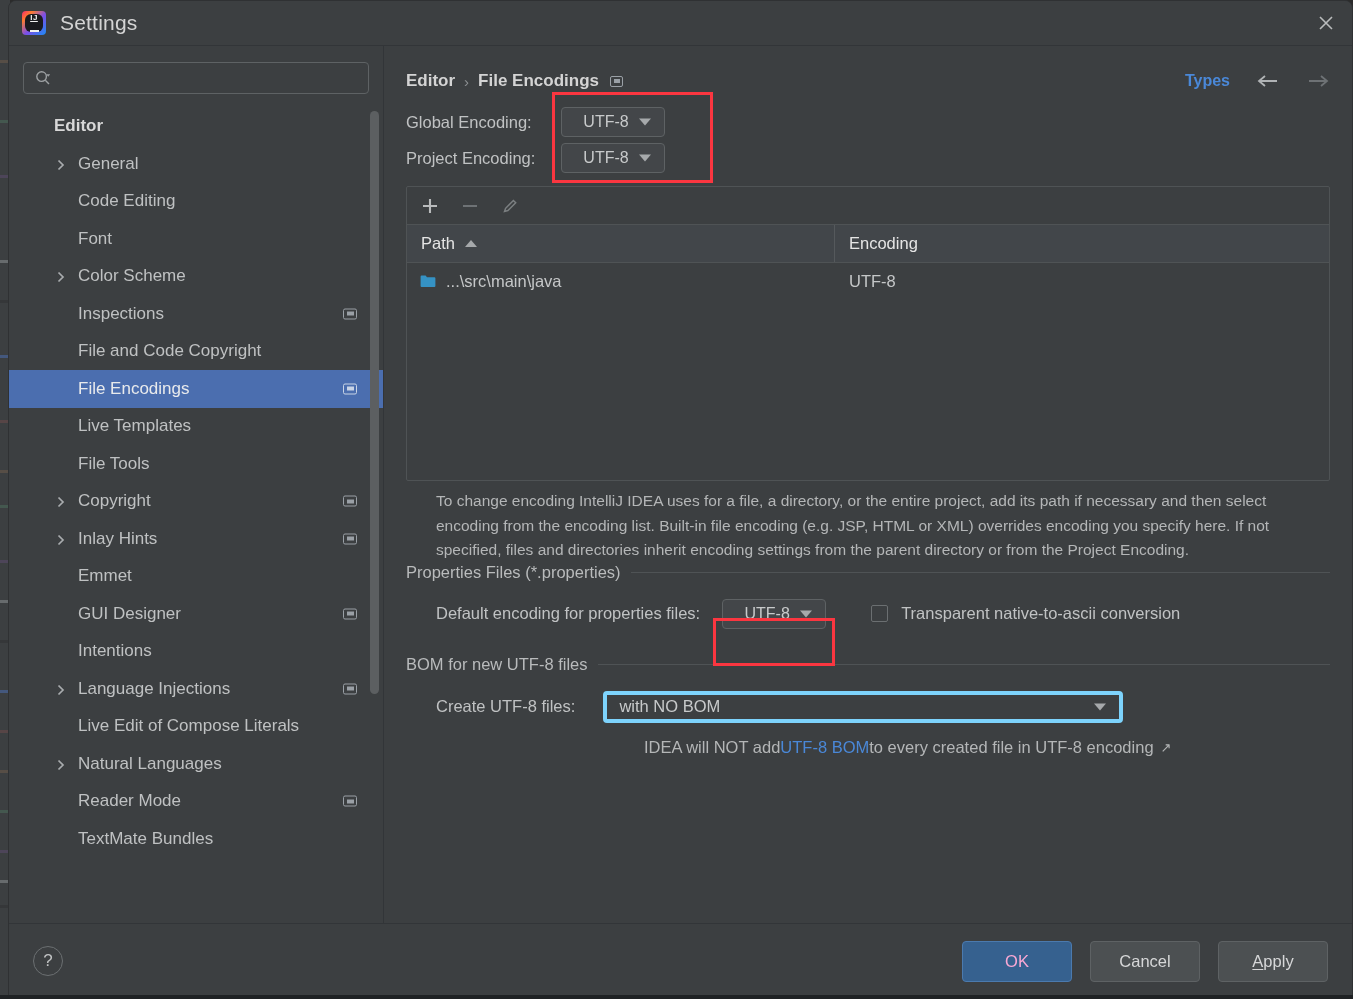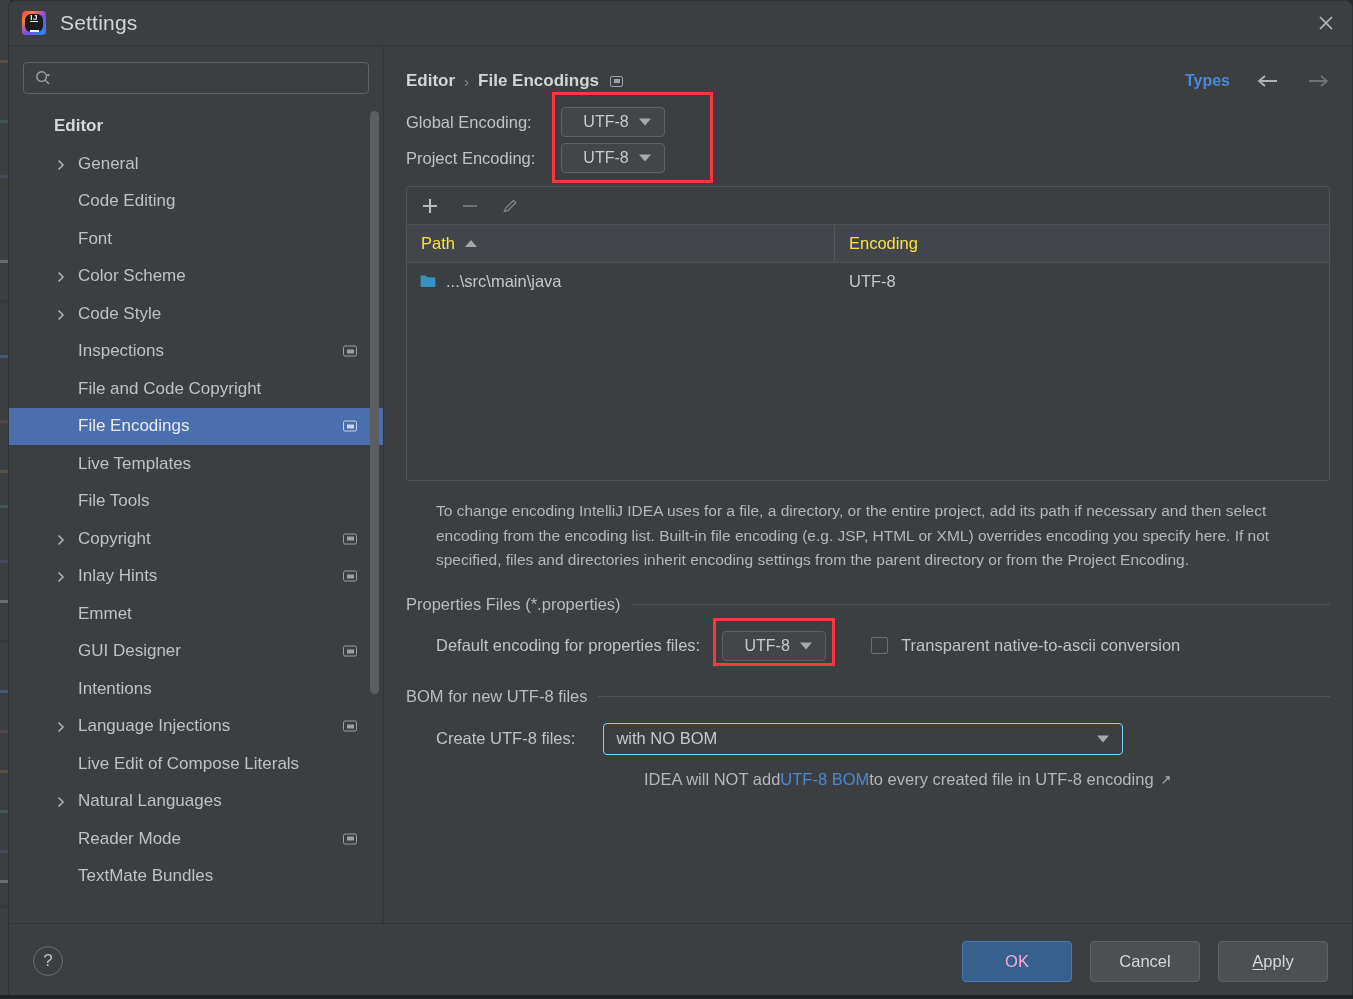--- a/index.html
+++ b/index.html
@@ -220,68 +220,68 @@
   }
   .tb-btn { cursor: pointer; display: flex; align-items: center; }
   #table-head {
     height: 38px; flex: none;
     display: flex; align-items: stretch;
     background: #42464a;
     border-bottom: 1px solid #4f5355;
   }
   #table-head .th {
     display: flex; align-items: center;
-    color: #fde047; font-size: 16.5px;
+    color: #e5e5e5; font-size: 16.5px;
     padding-left: 14px; cursor: pointer;
   }
   #th-path { width: 428px; flex: none; border-right: 1px solid #55595c; }
   #th-enc { flex: 1; }
   #th-path .sortarrow {
     margin-left: 10px;
     width: 0; height: 0;
     border-left: 6px solid transparent; border-right: 6px solid transparent;
     border-bottom: 7px solid #a6a9ab;
   }
   #table-body { flex: 1; }
   .trow { height: 37px; display: flex; align-items: center; cursor: pointer; }
   .trow .c-path {
     width: 428px; flex: none; display: flex; align-items: center; padding-left: 13px;
   }
   .trow .c-enc { flex: 1; padding-left: 14px; color: #c5c7c8; font-size: 16.5px; }
   .folder-ico { width: 16px; height: 13px; flex: none; }
   .trow .pathtxt { margin-left: 10px; color: #c5c7c8; font-size: 16.5px; }
 
   #desc {
-    margin-top: 18px; padding: 0 24px 0 30px;
+    margin-top: 8px; padding: 0 24px 0 30px;
     color: #b4b6b7; font-size: 15.5px; line-height: 24.5px;
   }
 
   
-  .group { margin-top: 22px; }
+  .group { }
   .group-title-row { display: flex; align-items: center; }
   .group-title {
     color: #b9bbbc; font-size: 16.5px; white-space: nowrap; padding-right: 10px;
   }
   .group-line { flex: 1; height: 1px; background: #4f5355; }
   .group-body { padding-left: 30px; margin-top: 17px; text-align: center; }
 
   .field-row { display: flex; align-items: center; }
   .field-row .flab { color: #c0c2c3; font-size: 16.5px; }
 
   .chk-wrap { display: flex; align-items: center; cursor: pointer; }
   .chk {
     width: 17px; height: 17px; flex: none;
     border: 1.5px solid #6b6f71; border-radius: 2px;
     background: #3c3f41;
   }
   .chk-label { margin-left: 13px; color: #c0c2c3; font-size: 16.5px; }
 
   .combo-wide {
     width: 520px; height: 32px;
-    border: 1px solid #7dd3fc; border-radius: 4px;
+    border: 4px solid #7dd3fc; border-radius: 4px;
     background: #3c3f41;
     display: flex; align-items: center;
     padding: 0 12px;
     color: #c8cacb; font-size: 16.5px; cursor: pointer; position: relative;
   }
   .combo-wide .tri {
     position: absolute; right: 13px; top: 50%; transform: translateY(-50%);
     width: 0; height: 0;
     border-left: 6px solid transparent; border-right: 6px solid transparent;
     border-top: 7px solid #a6a9ab;
@@ -402,26 +402,20 @@
             </div>
             <div class="tree-item no-chev">
               <span class="label">Font</span>
             </div>
             <div class="tree-item">
               <span class="chev"><svg width="14" height="14" viewBox="0 0 14 14">
                   <path d="M4.5 2.5 L9 7 L4.5 11.5" stroke="#a9acae" stroke-width="1.7" fill="none"></path>
                 </svg></span>
               <span class="label">Color Scheme</span>
             </div>
-            <div class="tree-item">
-              <span class="chev"><svg width="14" height="14" viewBox="0 0 14 14">
-                  <path d="M4.5 2.5 L9 7 L4.5 11.5" stroke="#a9acae" stroke-width="1.7" fill="none"></path>
-                </svg></span>
-              <span class="label">Code Style</span>
-            </div>
             <div class="tree-item no-chev">
               <span class="label">Inspections</span>
               <span class="badge">
                 <i></i>
               </span>
             </div>
             <div class="tree-item no-chev">
               <span class="label">File and Code Copyright</span>
             </div>
             <div class="tree-item sel no-chev">

